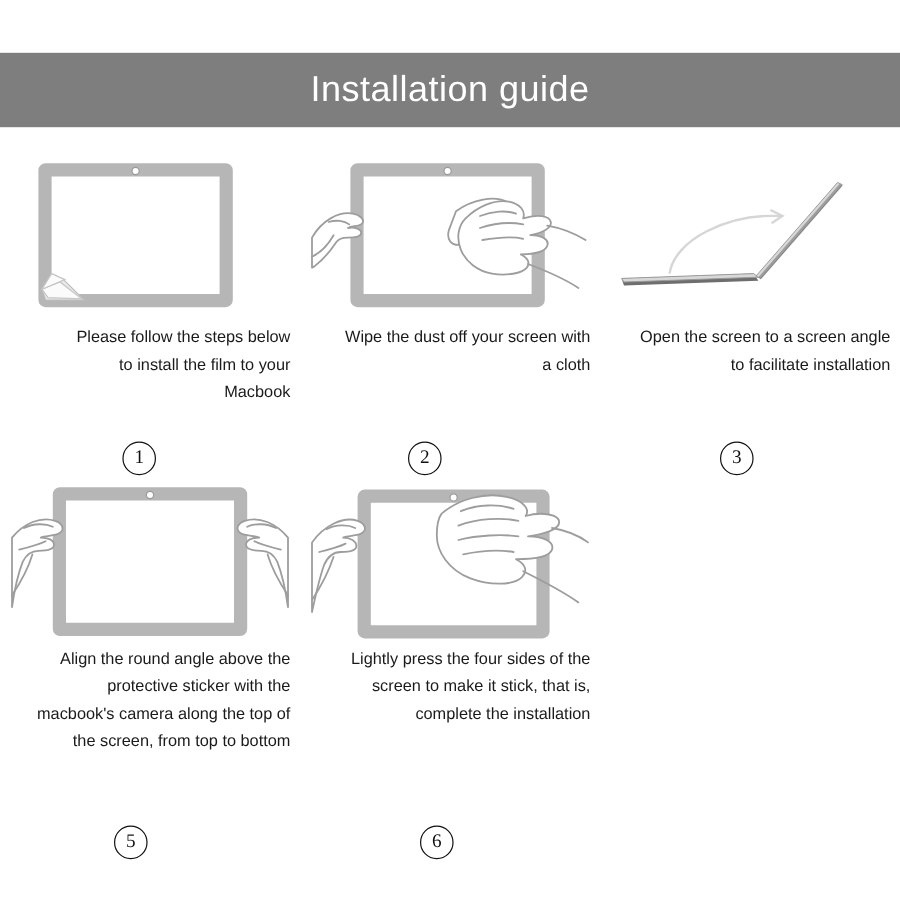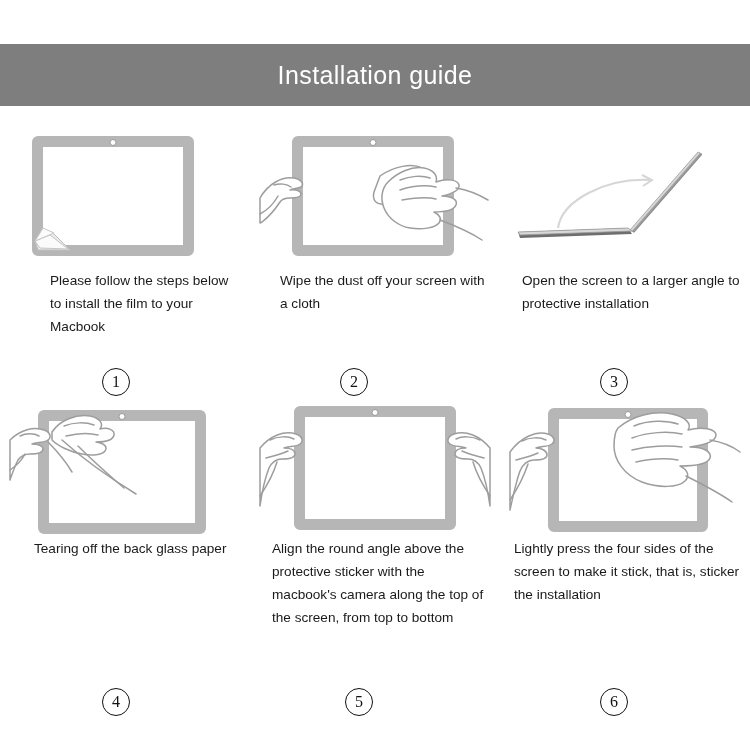--- a/index.html
+++ b/index.html
@@ -24,35 +24,36 @@
     top: 44px;
     width: 750px;
     height: 62px;
     background: #7e7e7e;
     display: flex;
     align-items: center;
     justify-content: center;
   }
   .header-title {
     color: #ffffff;
-    font-size: 25px;
+    font-size: 30px;
     font-weight: 400;
     letter-spacing: 0.4px;
     line-height: 1;
   }
 
   
   .steps-grid {
     position: absolute;
     left: 0;
     top: 128px;
     width: 672px;
     display: grid;
     grid-template-columns: 250px 250px 250px;
     grid-template-rows: 268px auto;
+    text-align: right;
   }
   .step-cell {
     position: relative;
     box-sizing: border-box;
   }
   .art-box {
     position: relative;
     height: 135px;
     margin: 0 auto;
     width: 230px;
@@ -203,52 +204,24 @@
         <path class="lid-body" d="M8 104 L118 100 L122 106 L10 110 Z"></path>
         <path class="lid-edge" d="M8 104 L118 100 L122 103 L10 107 Z"></path>
 
         <path class="lid-edge" d="M120 102 L188 24 L192 26 L124 104 Z"></path>
         <path class="lid-body" d="M122 103 L190 25 L192 27 L124 105 Z" opacity="0.55"></path>
 
         <path class="arc-arrow" d="M48 100 C52 72 96 50 140 52"></path>
         <path class="arc-arrow" d="M132 47 L142 52 L133 58"></path>
       </svg>
     </div>
-    <div class="step-caption">Open the screen to a larger angle to protective installation</div>
+    <div class="step-caption">Open the screen to a screen angle to facilitate installation</div>
     <div class="step-badge">3</div>
   </div>
 
-  <div class="step-cell r2 c1">
-    <div class="art-box">
-      <div class="device d3">
-        <div class="camera-dot"></div>
-      </div>
-      <svg width="230" height="135" viewBox="0 0 230 135" style="position:absolute;left:0;top:0;">
-
-        <path class="hand-fill" d="M0 44 C10 34 24 30 34 34 C40 36 42 41 38 44 C34 47 26 46 22 48
-                                   C28 48 33 50 33 53 C33 57 26 58 20 58 C15 58 11 60 8 64
-                                   C5 70 2 78 0 84 Z"></path>
-        <path class="hand-line" d="M10 40 C16 37 24 37 29 40"></path>
-        <path class="hand-line" d="M0 74 C6 70 12 64 15 58"></path>
-
-        <path class="hand-fill" d="M42 36 C50 24 66 18 80 20 C90 22 94 28 90 33
-                                   C98 31 105 34 104 39 C103 44 95 46 86 46
-                                   C94 47 98 51 95 55 C92 59 82 60 72 58
-                                   C60 56 48 50 42 44 Z"></path>
-        <path class="hand-line" d="M54 30 C64 26 76 26 84 29"></path>
-        <path class="hand-line" d="M56 40 C68 37 80 37 88 39"></path>
-
-        <path class="hand-line" d="M52 44 C72 62 100 82 126 98"></path>
-        <path class="hand-line" d="M68 50 C84 66 100 80 114 92"></path>
-        <path class="hand-line" d="M38 46 C48 56 56 66 62 76"></path>
-      </svg>
-    </div>
-    <div class="step-caption">Tearing off the back glass paper</div>
-    <div class="step-badge">4</div>
-  </div>
 
   <div class="step-cell r2 c2">
     <div class="art-box">
       <div class="device d4">
         <div class="camera-dot"></div>
       </div>
       <svg width="230" height="135" viewBox="0 0 230 135" style="position:absolute;left:0;top:0;">
 
         <path class="hand-fill" d="M0 52 C10 40 24 34 36 38 C42 40 44 45 40 48 C36 51 28 50 24 52
                                    C30 52 35 54 35 58 C35 62 28 63 22 63 C16 63 12 66 9 72
@@ -291,17 +264,17 @@
                                    C114 79 104 64 104 50 C104 42 105 36 108 32 Z"></path>
         <path class="hand-line" d="M124 30 C138 24 156 24 168 28"></path>
         <path class="hand-line" d="M122 42 C138 36 158 35 172 38"></path>
         <path class="hand-line" d="M122 54 C138 50 158 49 172 51"></path>
         <path class="hand-line" d="M126 66 C140 63 156 62 168 64"></path>
 
         <path class="hand-line" d="M200 44 C212 46 222 50 230 56"></path>
         <path class="hand-line" d="M176 80 C192 88 208 96 222 106"></path>
       </svg>
     </div>
-    <div class="step-caption">Lightly press the four sides of the screen to make it stick, that is, sticker the installation</div>
+    <div class="step-caption">Lightly press the four sides of the screen to make it stick, that is, complete the installation</div>
     <div class="step-badge">6</div>
   </div>
 
 </div>
 
 </body></html>

